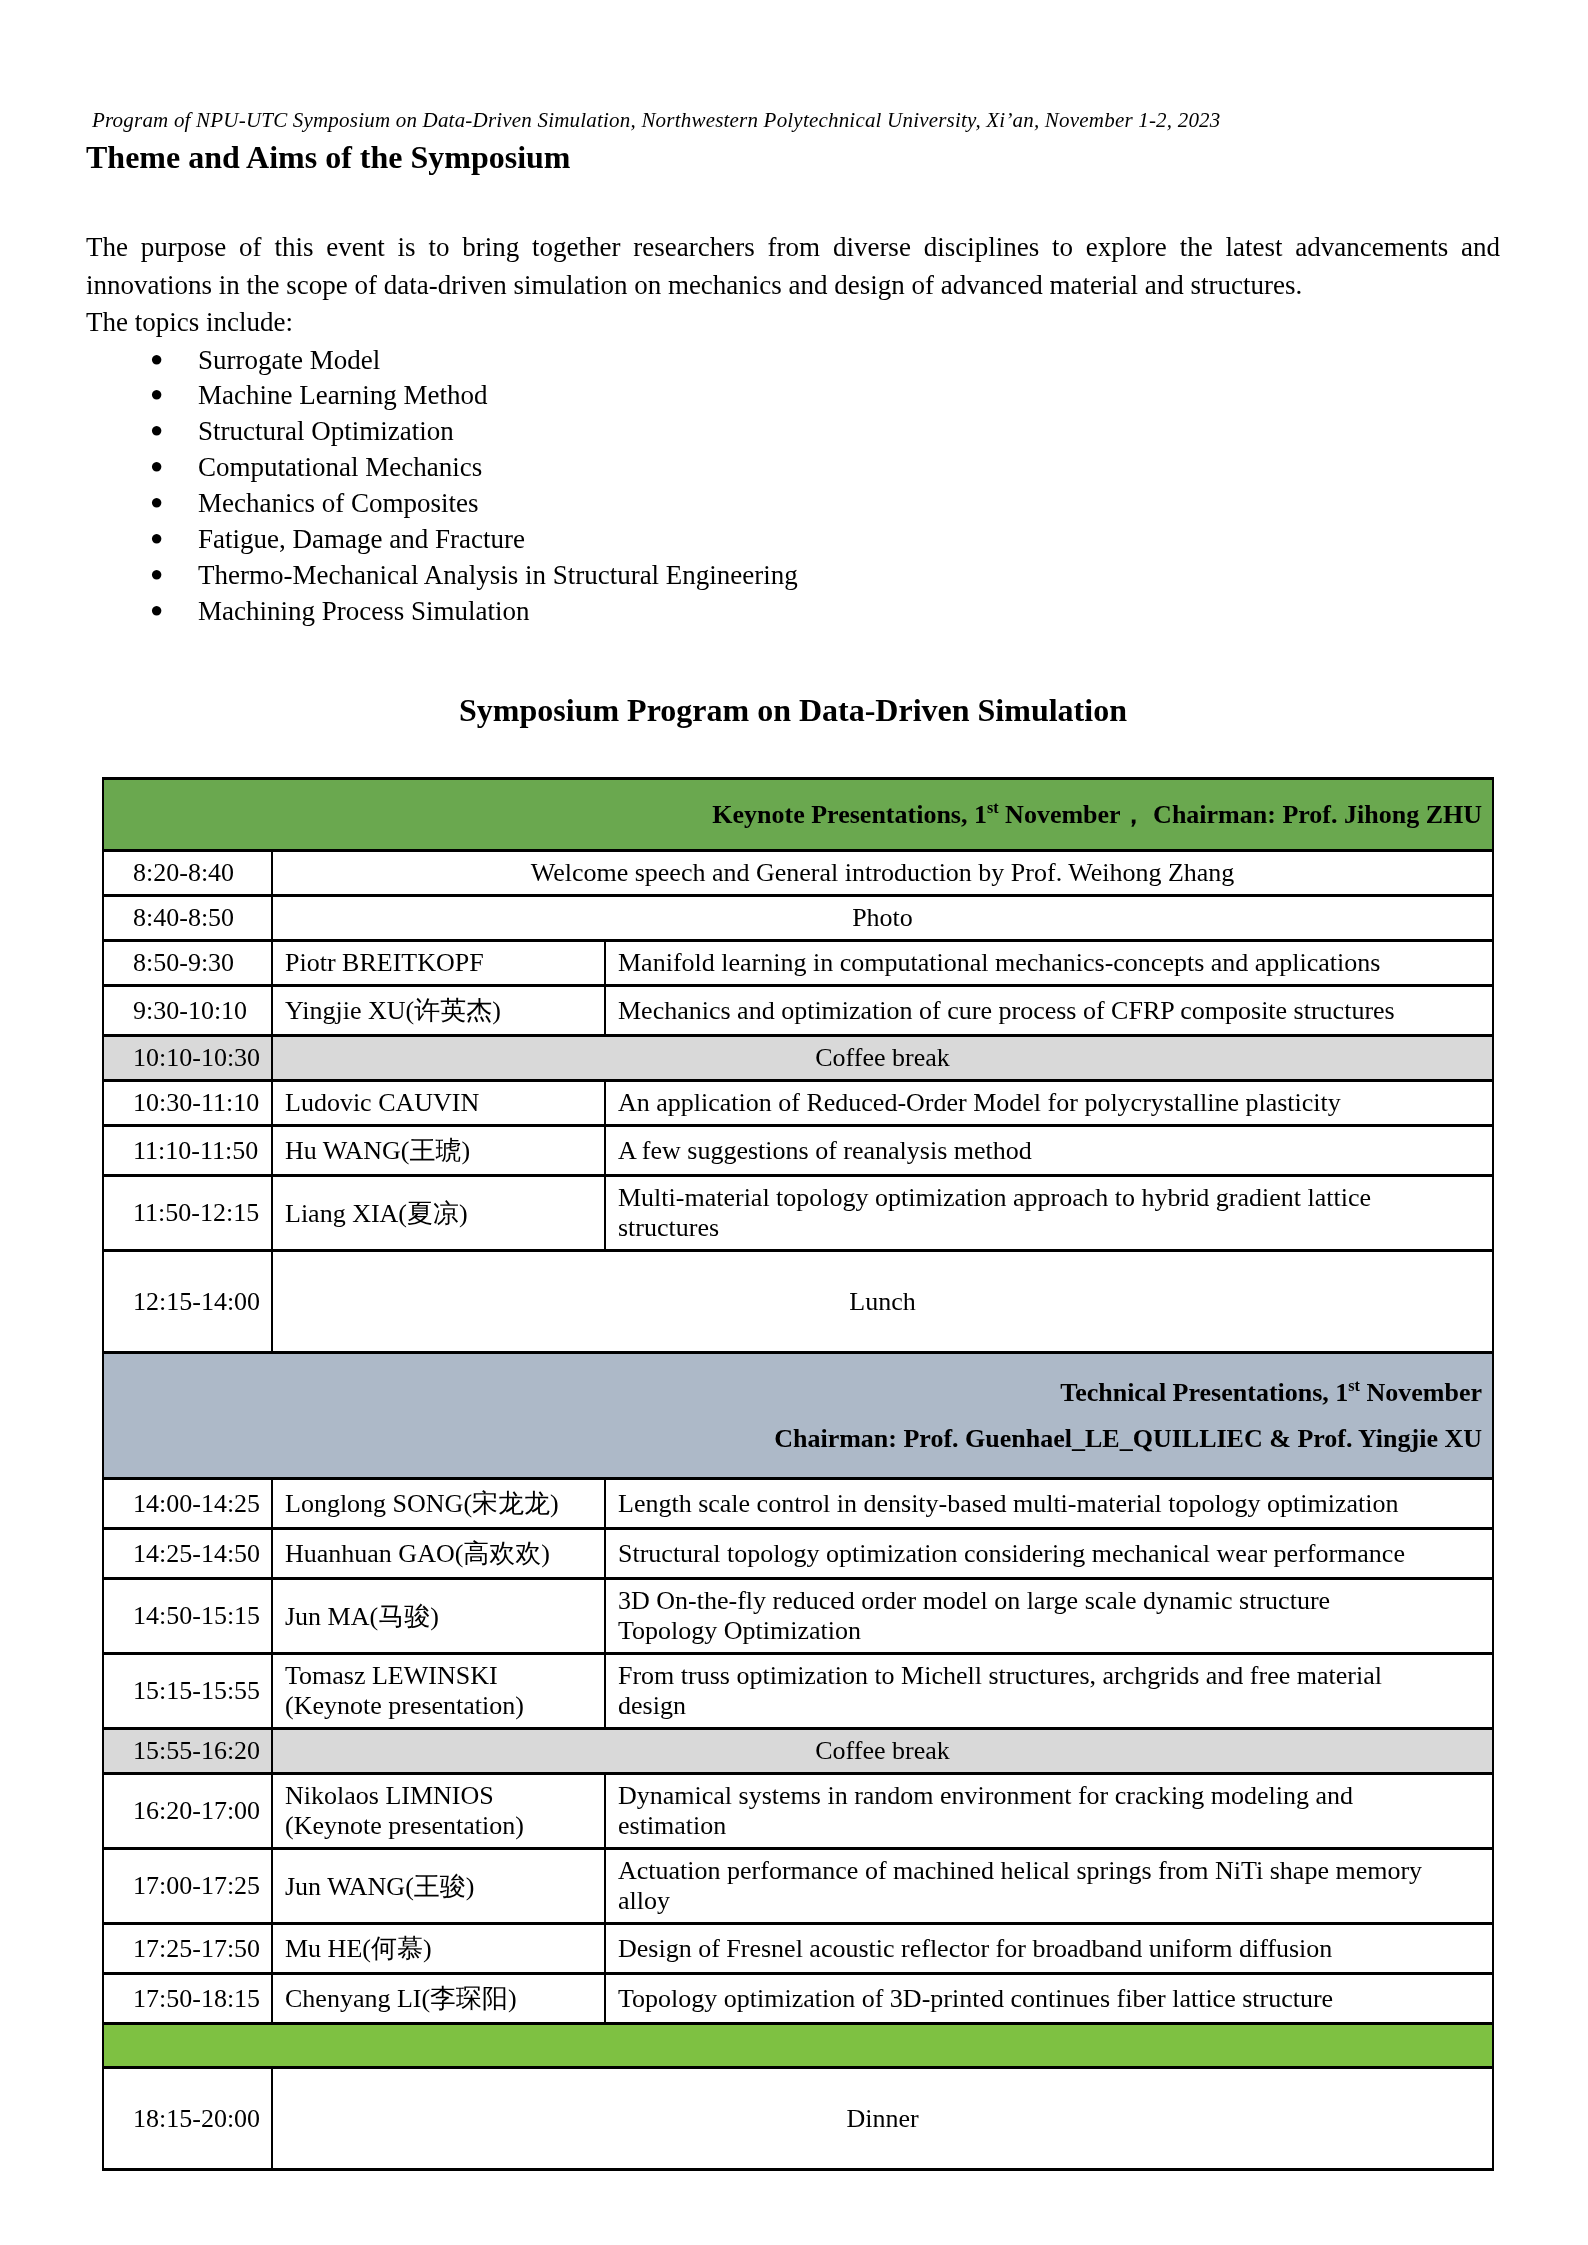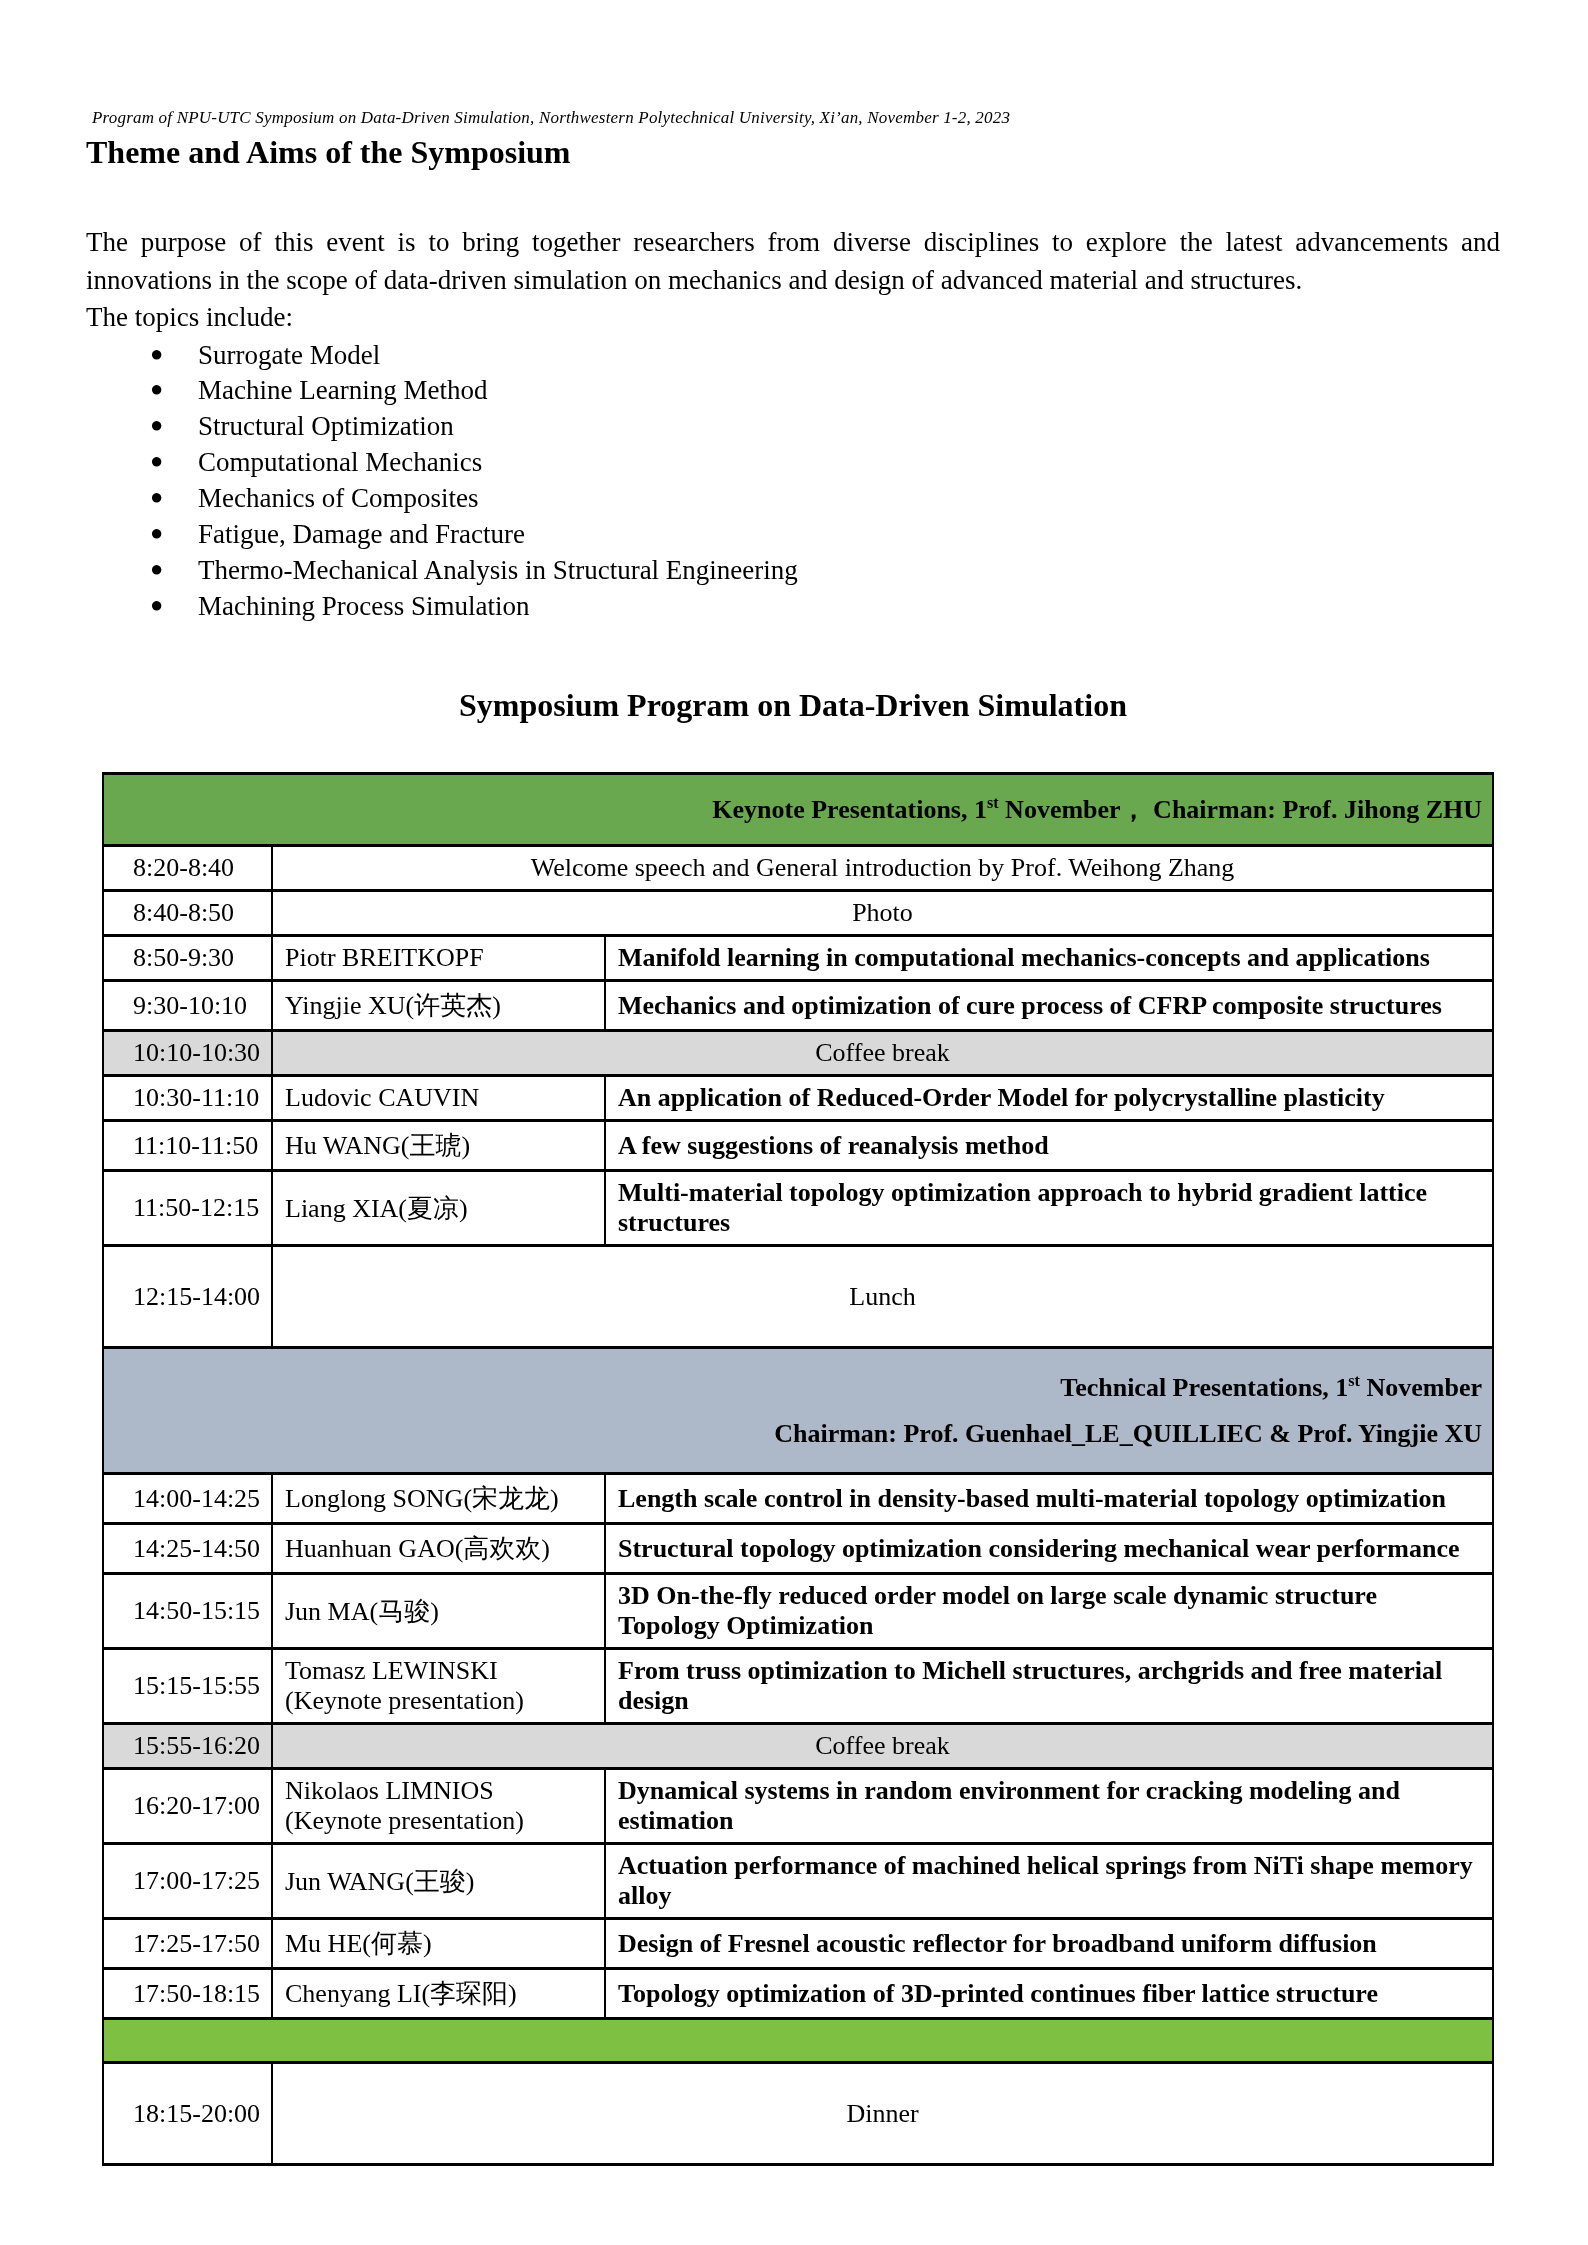--- a/index.html
+++ b/index.html
@@ -11,21 +11,21 @@
     width: 1588px;
     height: 2245px;
     margin: 0 auto;
     background: #fff;
     padding: 108px 88px 0 86px;
     overflow: hidden;
   }
 
   .doc-header {
     font-style: italic;
-    font-size: 17px;
+    font-size: 21px;
     padding-left: 6px;
     letter-spacing: 0.2px;
     white-space: nowrap;
   }
 
   .doc-title {
     font-size: 32px;
     font-weight: bold;
     margin-top: 6px;
   }
@@ -89,21 +89,21 @@
   .program-table td.band.technical { background: #adb9c8; padding: 16px 10px; }
   .band-line { line-height: 1.75; }
 
   .program-table td.time { padding-left: 29px; white-space: nowrap; }
   .program-table td.span-cell { text-align: center; }
   .program-table td.break { background: #d9d9d9; }
   .program-table td.tall { height: 102px; }
   .program-table td.spacer { background: #7ec142; height: 44px; padding: 0; }
 
   .program-table td.speaker { padding-left: 12px; }
-  .program-table td.title { padding-left: 12px; font-weight: bold; }
+  .program-table td.title { padding-left: 12px; }
 
   sup { font-size: 0.62em; vertical-align: super; line-height: 0; }
 </style>
 </head>
 <body>
 
 <div class="page">
 
   <div class="doc-header">Program of  NPU-UTC  Symposium on Data-Driven Simulation, Northwestern Polytechnical University, Xi’an, November 1-2, 2023</div>
 

